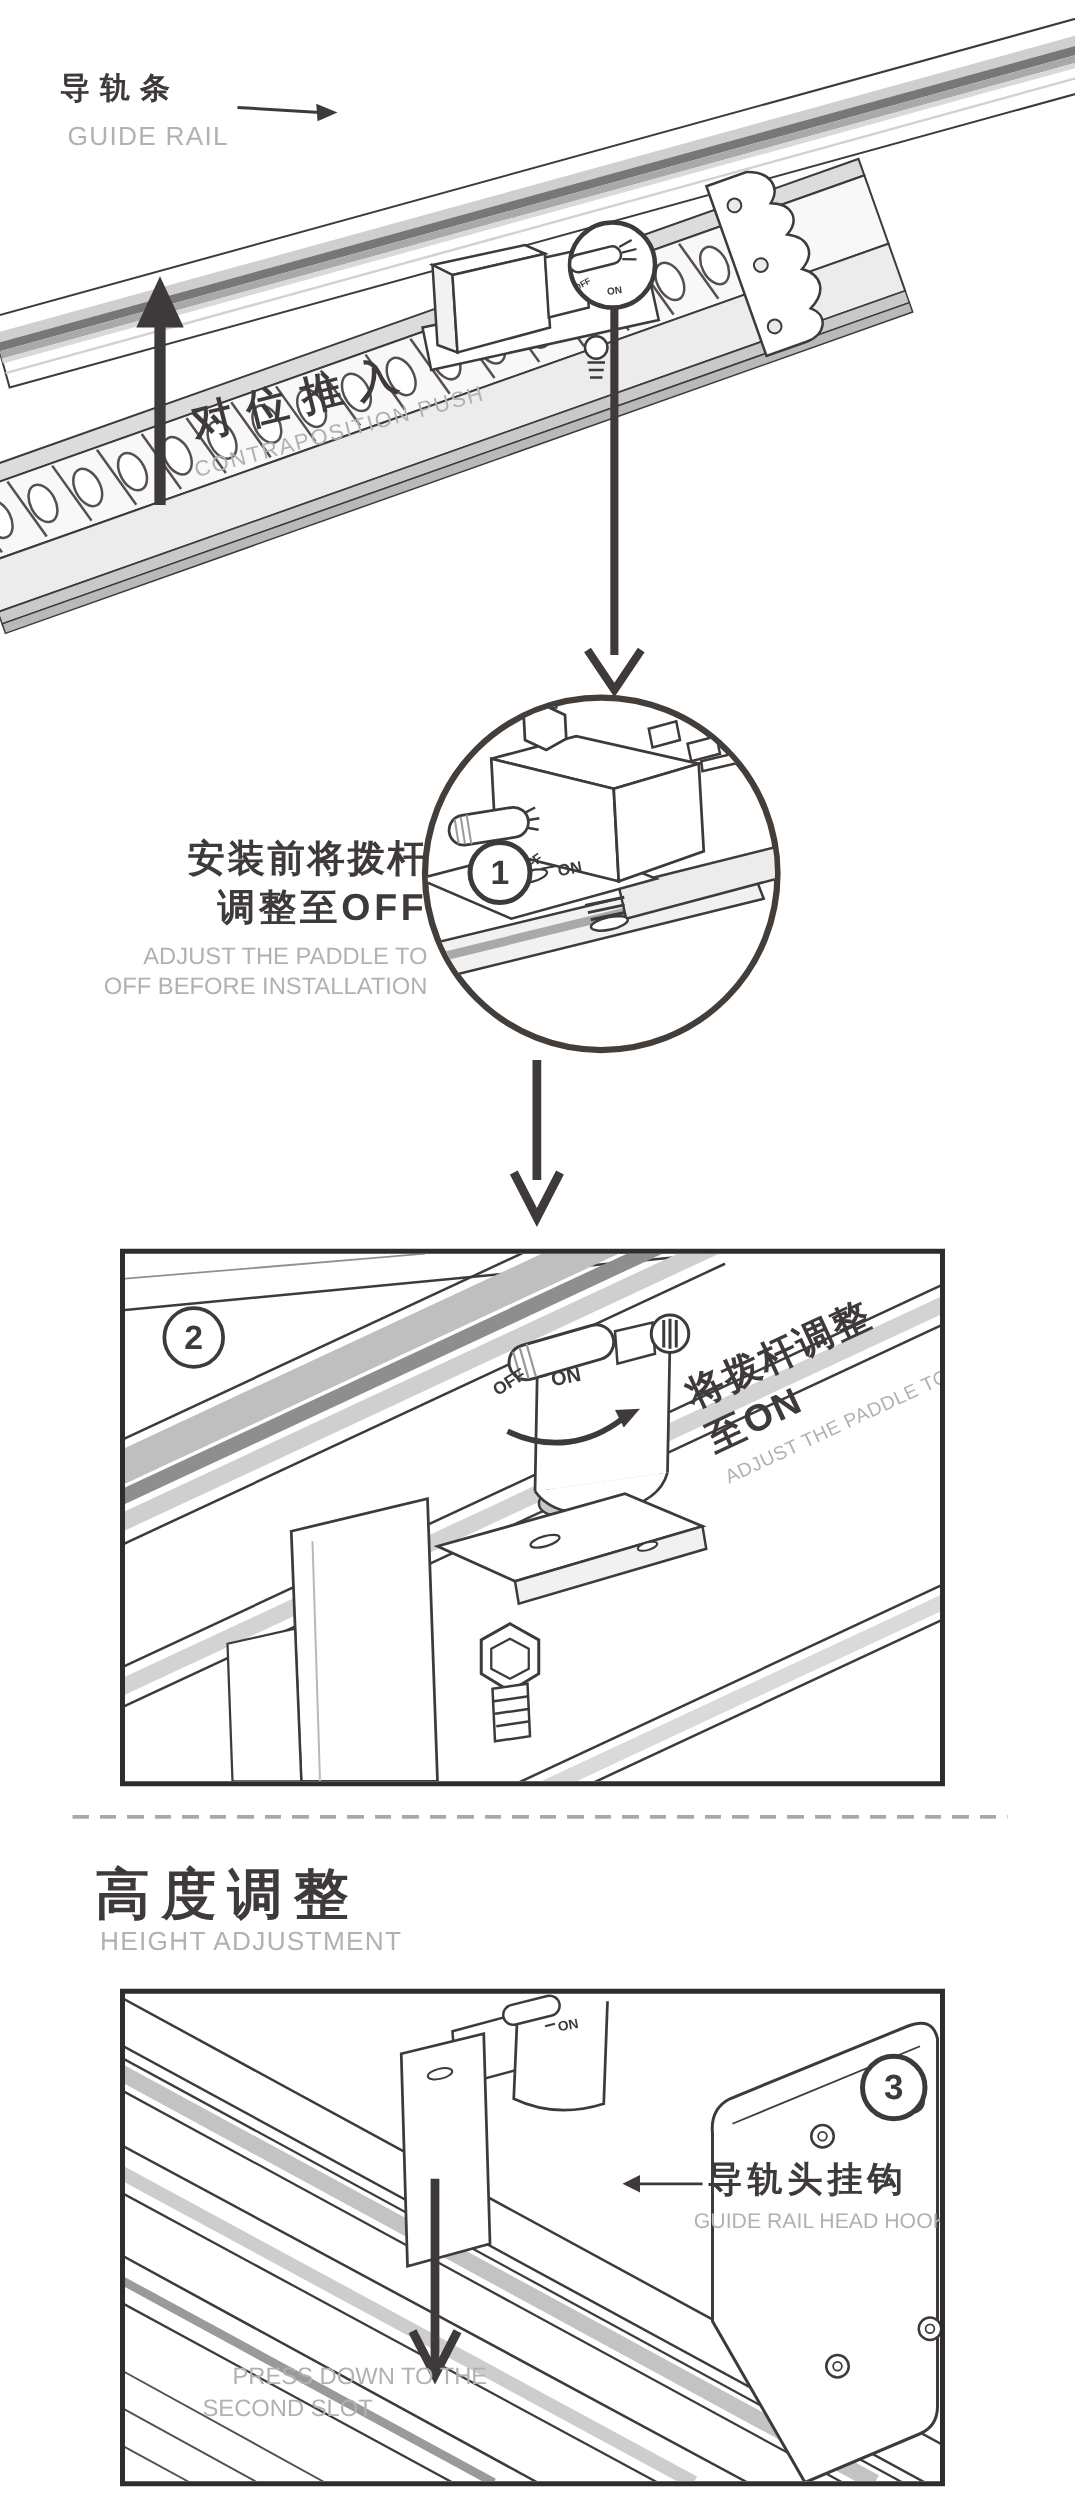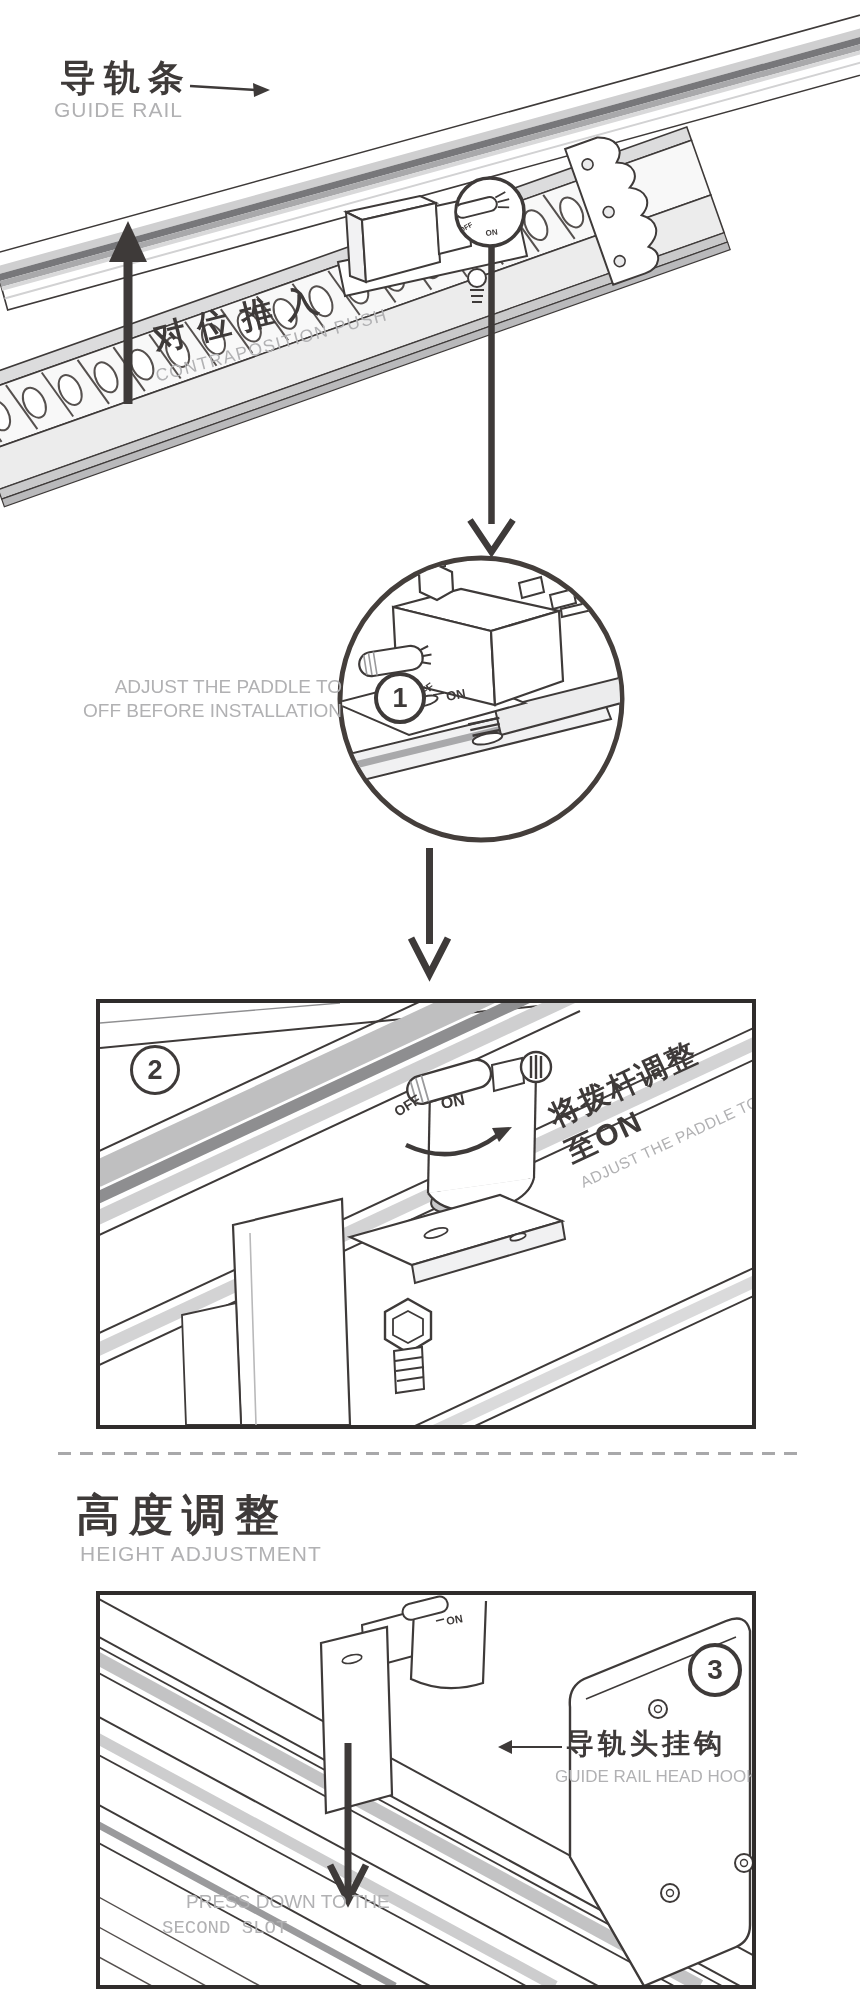--- a/index.html
+++ b/index.html
@@ -105,21 +105,21 @@
     <line x1="491.5" y1="247" x2="491.5" y2="524" stroke="#3e3a39" stroke-width="6.5"></line>
     <polyline points="470,520 491.5,552 513,520" fill="none" stroke="#3e3a39" stroke-width="6.5"></polyline>
   </g>
 
   <g>
     <line x1="128" y1="258" x2="128" y2="404" stroke="#3e3a39" stroke-width="9"></line>
     <polygon points="128,221 109,262 147,262" fill="#3e3a39"></polygon>
   </g>
 </svg>
 
-<div class="abs zh" style="left:60px;top:54px;font-size:36px;letter-spacing:8px;">导轨条</div>
+<div class="abs zh" style="left:48px;top:54px;font-size:24px;letter-spacing:8px;">导轨条</div>
 <div class="abs en" style="left:54px;top:98px;font-size:21px;letter-spacing:1px;text-align:center;">GUIDE RAIL</div>
 <div class="abs zh rot" style="left:154px;top:318px;font-size:33px;letter-spacing:12px;transform:rotate(-14deg);">对位推入</div>
 <div class="abs en rot" style="left:156px;top:366px;font-size:17.5px;letter-spacing:1.5px;transform:rotate(-15deg);">CONTRAPOSITION PUSH</div>
 
 <svg class="abs" style="left:333px;top:551px;" width="296" height="296" viewBox="0 0 296 296">
   <defs>
       <clipPath id="cpBig">
         <circle cx="148" cy="148" r="139"></circle>
       </clipPath>
     </defs>
@@ -159,20 +159,22 @@
     <path d="M100,144 L111,142" stroke="#3e3a39" stroke-width="1.6"></path>
     <text x="114" y="150" font-size="13" transform="rotate(-10 114 150)">ON</text>
   </g>
 </svg>
 
 <div class="badge" style="left:374px;top:672px;width:44px;height:44px;font-size:27px;border-width:4px;">
   <span>1</span>
 </div>
 
 <div class="abs" style="left:58px;top:668px;width:284px;text-align:right;">
+  <div class="zh" style="font-size:30px;line-height:39px;letter-spacing:2px;">安装前将拨杆</div>
+  <div class="zh" style="font-size:30px;line-height:40px;letter-spacing:3px;">调整至OFF</div>
   <div class="en" style="font-size:19px;line-height:23.5px;margin-top:7px;">ADJUST THE PADDLE TO</div>
   <div class="en" style="font-size:19px;line-height:23.5px;">OFF BEFORE INSTALLATION</div>
 </div>
 
 <svg class="abs" style="left:408px;top:846px;" width="44" height="136" viewBox="0 0 44 136">
   <line x1="21.5" y1="2" x2="21.5" y2="98" stroke="#3e3a39" stroke-width="7"></line>
   <polyline points="3,92 21.5,128 40,92" fill="none" stroke="#3e3a39" stroke-width="7"></polyline>
 </svg>
 
 <div class="panel" style="left:96px;top:999px;width:660px;height:430px;">
@@ -303,14 +305,14 @@
   </svg>
 
   <div class="badge" style="left:588px;top:48px;width:46px;height:46px;font-size:28px;border-width:4px;">
     <span>3</span>
   </div>
 
   <div class="abs zh" style="left:466px;top:130px;font-size:28px;letter-spacing:4px;white-space:nowrap;">导轨头挂钩</div>
   <div class="abs en" style="left:455px;top:172px;font-size:17px;white-space:nowrap;">GUIDE RAIL HEAD HOOK</div>
 
   <div class="abs en" style="left:62px;top:296px;font-size:19px;white-space:nowrap;margin-left:24px;">PRESS DOWN TO THE</div>
-  <div class="abs en" style="left:62px;top:322px;font-size:19px;white-space:nowrap;font-family:Liberation Mono, monospace;">SECOND SLOT</div>
+  <div class="abs en" style="left:62px;top:322px;font-size:19px;white-space:nowrap;">SECOND SLOT</div>
 </div>
 
 </body></html>

